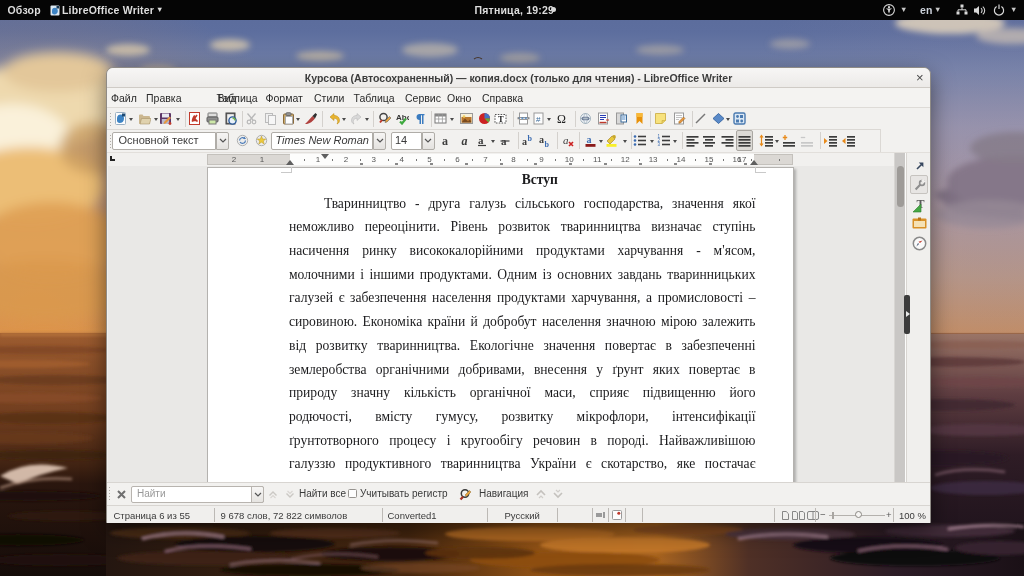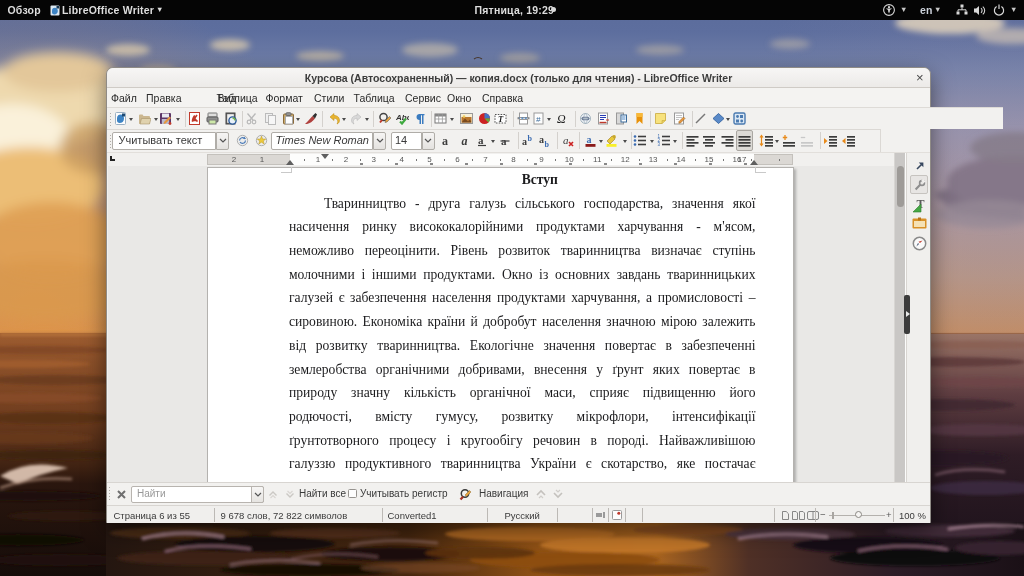--- a/index.html
+++ b/index.html
@@ -219,21 +219,21 @@
 <span class="abs" style="left:82.5px;top:3.5px;margin-left:28px;">Вид</span>
 <span class="abs" style="left:109.5px;top:3.5px;">Таблица</span>
 <span class="abs" style="left:158.5px;top:3.5px;">Формат</span>
 <span class="abs" style="left:207px;top:3.5px;">Стили</span>
 <span class="abs" style="left:246.5px;top:3.5px;">Таблица</span>
 <span class="abs" style="left:298px;top:3.5px;">Сервис</span>
 <span class="abs" style="left:340px;top:3.5px;">Окно</span>
 <span class="abs" style="left:375px;top:3.5px;">Справка</span>
   </div>
 
-  <div class="abs" id="tb1" style="left:0;top:39px;width:896px;height:22px;background:#f2f1ef;border-top:1px solid #dedbd7;font-style:italic;">
+  <div class="abs" id="tb1" style="left:0;top:39px;width:823px;height:22px;background:#f2f1ef;border-top:1px solid #dedbd7;">
 <div class="abs" style="left:2px;top:4px;width:4px;height:14px;background-image:radial-gradient(circle,#b0ada8 1px,transparent 1px);background-size:3px 3px;"></div>
 <svg class="abs" style="left:6.5px;top:4px" width="13" height="13" viewBox="0 0 13 13">
         <rect x="1.5" y="0.5" width="10" height="12" rx="1" fill="#fdfdfd" stroke="#9ab0c4"></rect>
         <path d="M3 6 C3 3.5 5 2.5 6.5 2.5 C9 2.5 10 4.5 10 6.5 C10 9.5 8 11 5.5 11 C4 11 3 10 3 8.5 Z" fill="#3c83c4"></path>
         <rect x="8" y="1.5" width="3" height="3" fill="#1c4a74"></rect>
       </svg>
 <div class="abs" style="left:22.3px;top:9.5px;width:0;height:0;border-left:2.5px solid transparent;border-right:2.5px solid transparent;border-top:3px solid #4a4a4a;"></div>
 <svg class="abs" style="left:30.5px;top:4px" width="13" height="13" viewBox="0 0 13 13">
         <path d="M1 11 L1 3.5 Q1 2.5 2 2.5 L4.5 2.5 L5.5 4 L11 4 Q12 4 12 5 L12 11 Q12 12 11 12 L2 12 Q1 12 1 11 Z" fill="#cbb790"></path>
         <path d="M2 12 L3.5 6.5 L13 6.5 L11.5 12 Z" fill="#e0d2ae" stroke="#a8946a" stroke-width="0.6"></path>
@@ -389,21 +389,21 @@
         <rect x="3" y="7.5" width="3" height="3" fill="#4a7ab0"></rect>
         <circle cx="8.7" cy="9" r="1.4" fill="#4a7ab0"></circle>
       </svg>
   </div>
 
   <div class="abs" style="left:0;top:61px;width:773px;height:1px;background:#dbd8d4;"></div>
   <div class="abs" style="left:772.5px;top:61px;width:1px;height:24px;background:#dbd8d4;"></div>
   <div class="abs" id="tb2" style="left:0;top:61px;width:823px;height:24px;background:transparent;border-bottom:1px solid #e2dfdb;">
 <div class="abs" style="left:2px;top:5px;width:4px;height:14px;background-image:radial-gradient(circle,#b0ada8 1px,transparent 1px);background-size:3px 3px;"></div>
 <div class="abs" style="left:5px;top:2.5px;width:104px;height:18px;background:#fff;border:1px solid #b0ada8;border-radius:2px 0 0 2px;"></div>
-<span class="abs" style="left:11.5px;top:5px;font-size:11px;color:#3a3a3a;">Учитывать текст</span>
+<span class="abs" style="left:11.5px;top:5px;font-size:11px;color:#3a3a3a;">Основной текст</span>
 <div class="abs" style="left:109px;top:2.5px;width:12.5px;height:18px;background:linear-gradient(#f6f5f4,#e4e2df);border:1px solid #b0ada8;border-radius:0 2px 2px 0;"></div>
 <svg class="abs" style="left:111.5px;top:9px" width="8" height="5" viewBox="0 0 8 5">
         <path d="M1 1 L4 4 L7 1" stroke="#555" stroke-width="1.2" fill="none"></path>
       </svg>
 <svg class="abs" style="left:128.5px;top:5px" width="13" height="13" viewBox="0 0 13 13">
         <circle cx="6.5" cy="6.5" r="5.2" fill="#ececeb" stroke="#a0a0a0" stroke-width="0.8"></circle>
         <path d="M3.5 6.5 A3 3 0 0 1 9 5 M9.5 6.5 A3 3 0 0 1 4 8" stroke="#4a7ab8" stroke-width="1.2" fill="none"></path>
         <path d="M8.2 2.6 L10 5 L7.2 5 Z" fill="#4a7ab8"></path>
       </svg>
 <svg class="abs" style="left:147.5px;top:5px" width="13" height="13" viewBox="0 0 13 13">
@@ -603,23 +603,23 @@
 
   <div class="abs" id="doc" style="left:1px;top:98px;width:786px;height:316px;background:#e9e8e6;overflow:hidden;">
     <div class="abs" style="left:99px;top:1px;width:587px;height:320px;background:#ffffff;border:1px solid #b4b2af;border-bottom:none;box-shadow:1.5px 2px 2.5px rgba(0,0,0,0.25);"></div>
     <div class="abs" style="left:183px;top:1px;width:1px;height:6px;background:#c9c9c9;"></div>
     <div class="abs" style="left:173px;top:6px;width:10px;height:1px;background:#c9c9c9;"></div>
     <div class="abs" style="left:647px;top:1px;width:1px;height:6px;background:#c9c9c9;"></div>
     <div class="abs" style="left:648px;top:6px;width:10px;height:1px;background:#c9c9c9;"></div>
     <div id="dt" class="abs" style="left:181px;top:2px;width:466.5px;font-family:'Liberation Serif',serif;font-size:13.6px;line-height:23.7px;color:#1c1c1e;">
 <div style="text-align:center;padding-left:35px;font-weight:700;">Вступ</div>
 <div class="j" style="padding-left:35px;">Тваринництво - друга галузь сільського господарства, значення якої</div>
+<div class="j">неможливо переоцінити. Рівень розвиток тваринництва визначає ступінь</div>
 <div class="j">насичення ринку висококалорійними продуктами харчування - м'ясом,</div>
-<div class="j">неможливо переоцінити. Рівень розвиток тваринництва визначає ступінь</div>
-<div class="j">молочними і іншими продуктами. Окно із основних завдань тваринницьких</div>
+<div class="j">молочними і іншими продуктами. Одним із основних завдань тваринницьких</div>
 <div class="j">галузей є забезпечення населення продуктами харчування, а промисловості –</div>
 <div class="j">сировиною. Економіка країни й добробут населення значною мірою залежить</div>
 <div class="j">від розвитку тваринництва. Екологічне значення повертає в забезпеченні</div>
 <div class="j">землеробства органічними добривами, внесення у ґрунт яких повертає в</div>
 <div class="j">природу значну кількість органічної маси, сприяє підвищенню його</div>
 <div class="j">родючості, вмісту гумусу, розвитку мікрофлори, інтенсифікації</div>
 <div class="j">ґрунтотворного процесу і кругообігу речовин в породі. Найважливішою</div>
 <div class="j">галуззю продуктивного тваринництва України є скотарство, яке постачає</div>
     </div>
   </div>

